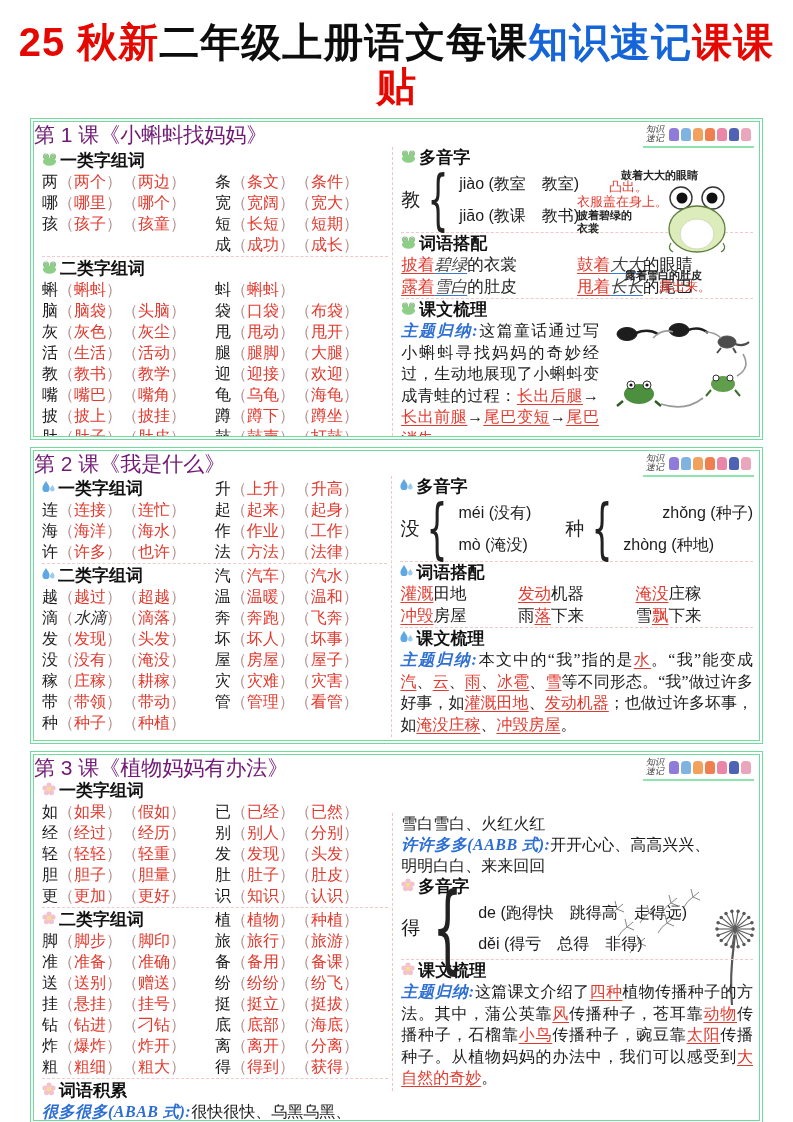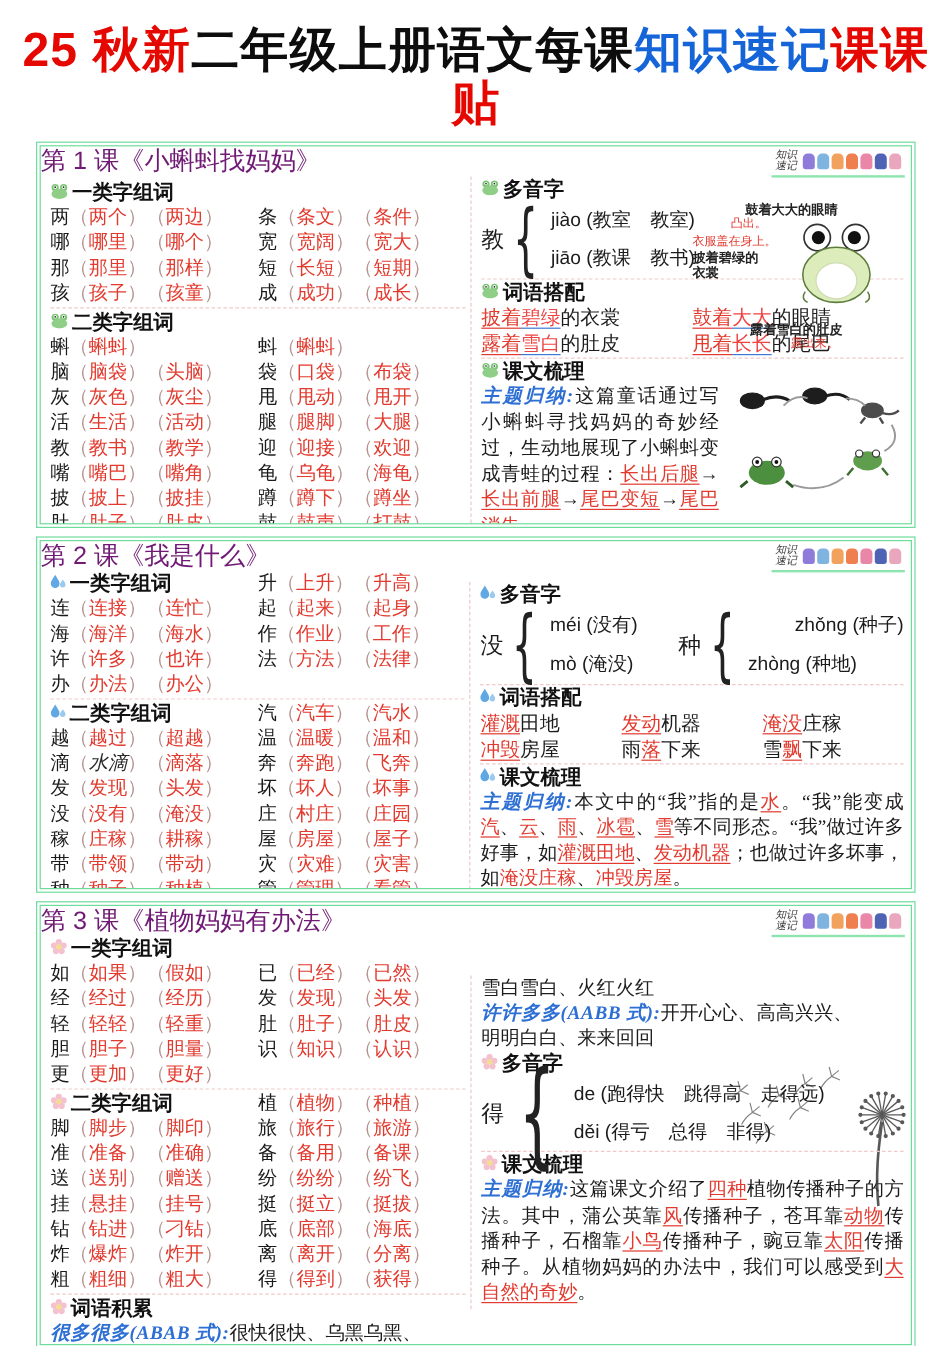--- a/index.html
+++ b/index.html
@@ -50,27 +50,27 @@
   .poly-char{font-size:19px;color:#1b1b1b;margin-right:1px;}
   .brace{display:inline-block;transform:scaleX(.5);line-height:0;color:#222;
     font-family:"DejaVu Sans",sans-serif;font-weight:400;margin:0 0 0 -4px;}
   .pe{font-size:16px;white-space:nowrap;font-family:"Liberation Sans","DejaVu Sans",sans-serif;color:#1b1b1b;}
   .colloc{display:grid;border-bottom:1px dashed #f2c9c9;}
   .colloc .ci{line-height:22px;font-size:16.5px;white-space:nowrap;}
   .summary{font-size:16px;line-height:21.5px;text-align:justify;}
   .accline{font-size:16px;line-height:21px;}
 
   .ru{color:#e23a2e;text-decoration:underline;text-decoration-color:#e23a2e;text-underline-offset:3px;}
-  .bu{color:#ef4444;text-decoration:underline;text-decoration-color:#3d7ad1;text-underline-offset:3px;}
+  .bu{color:#404040;text-decoration:underline;text-decoration-color:#3d7ad1;text-underline-offset:3px;font-style:italic;}
   .lb{color:#2e6fd3;font-style:italic;font-weight:700;letter-spacing:.5px;}
 
   
   .frog-illo{position:absolute;right:0;top:22px;width:182px;height:120px;z-index:1;}
   .fi{position:absolute;font-weight:700;font-size:11px;line-height:13px;color:#222;}
-  .fi-note{position:absolute;font-size:10px;line-height:10px;color:#e23a2e;}
+  .fi-note{position:absolute;font-size:13px;line-height:10px;color:#e23a2e;}
   .fi-top{left:44px;top:0;}
   .fi-top-note{left:32px;top:13px;}
   .fi-left-note{left:0;top:28px;}
   .fi-left{left:0;top:40px;width:56px;}
   .fi-bottom{left:48px;top:100px;}
   .fi-bottom-note{left:54px;top:113px;margin-left:28px;}
   .frog-svg{position:absolute;left:78px;top:16px;}
 
   .cycle-svg{float:right;margin:2px 0 0 6px;}
   .dandelion-svg{position:absolute;right:0;top:76px;opacity:.85;z-index:0;}
@@ -107,21 +107,20 @@
                     <circle cx="4" cy="3" r=".7" fill="#222"></circle>
                     <circle cx="11" cy="3" r=".7" fill="#222"></circle>
                     <ellipse cx="7.5" cy="8.6" rx="6.6" ry="4.2" fill="#8fce87"></ellipse>
                   </svg></span>
                 <span>一类字组词</span>
               </div>
               <div class="word-cols">
                 <div class="wc">
                   <div class="wrow"><span class="wchar">两</span><span class="paren">（</span><span class="wred">两个</span><span class="paren">）</span><span class="paren">（</span><span class="wred">两边</span><span class="paren">）</span></div>
                   <div class="wrow"><span class="wchar">哪</span><span class="paren">（</span><span class="wred">哪里</span><span class="paren">）</span><span class="paren">（</span><span class="wred">哪个</span><span class="paren">）</span></div>
-                  <div class="wrow"><span class="wchar">那</span><span class="paren">（</span><span class="wred">那里</span><span class="paren">）</span><span class="paren">（</span><span class="wred">那样</span><span class="paren">）</span></div>
                   <div class="wrow"><span class="wchar">孩</span><span class="paren">（</span><span class="wred">孩子</span><span class="paren">）</span><span class="paren">（</span><span class="wred">孩童</span><span class="paren">）</span></div>
                 </div>
                 <div class="wc">
                   <div class="wrow"><span class="wchar">条</span><span class="paren">（</span><span class="wred">条文</span><span class="paren">）</span><span class="paren">（</span><span class="wred">条件</span><span class="paren">）</span></div>
                   <div class="wrow"><span class="wchar">宽</span><span class="paren">（</span><span class="wred">宽阔</span><span class="paren">）</span><span class="paren">（</span><span class="wred">宽大</span><span class="paren">）</span></div>
                   <div class="wrow"><span class="wchar">短</span><span class="paren">（</span><span class="wred">长短</span><span class="paren">）</span><span class="paren">（</span><span class="wred">短期</span><span class="paren">）</span></div>
                   <div class="wrow"><span class="wchar">成</span><span class="paren">（</span><span class="wred">成功</span><span class="paren">）</span><span class="paren">（</span><span class="wred">成长</span><span class="paren">）</span></div>
                 </div>
               </div>
             </div>
@@ -289,21 +288,20 @@
                   <div class="group-heading">
                     <span class="hicon-wrap"><svg class="hicon" width="13" height="14" viewBox="0 0 13 14">
                         <path d="M4 1 C6 4.5 7.6 6 7.6 8.4 A3.6 3.6 0 1 1 .4 8.4 C.4 6 2 4.5 4 1Z" fill="#5fa8e4"></path>
                         <path d="M10.4 5 C11.6 7 12.6 7.9 12.6 9.3 A2.3 2.3 0 1 1 8 9.3 C8 7.9 9.2 7 10.4 5Z" fill="#9cc9ef"></path>
                       </svg></span>
                     <span>一类字组词</span>
                   </div>
                   <div class="wrow"><span class="wchar">连</span><span class="paren">（</span><span class="wred">连接</span><span class="paren">）</span><span class="paren">（</span><span class="wred">连忙</span><span class="paren">）</span></div>
                   <div class="wrow"><span class="wchar">海</span><span class="paren">（</span><span class="wred">海洋</span><span class="paren">）</span><span class="paren">（</span><span class="wred">海水</span><span class="paren">）</span></div>
                   <div class="wrow"><span class="wchar">许</span><span class="paren">（</span><span class="wred">许多</span><span class="paren">）</span><span class="paren">（</span><span class="wred">也许</span><span class="paren">）</span></div>
-                  <div class="wrow"><span class="wchar">办</span><span class="paren">（</span><span class="wred">办法</span><span class="paren">）</span><span class="paren">（</span><span class="wred">办公</span><span class="paren">）</span></div>
                 </div>
                 <div class="wc">
                   <div class="wrow"><span class="wchar">升</span><span class="paren">（</span><span class="wred">上升</span><span class="paren">）</span><span class="paren">（</span><span class="wred">升高</span><span class="paren">）</span></div>
                   <div class="wrow"><span class="wchar">起</span><span class="paren">（</span><span class="wred">起来</span><span class="paren">）</span><span class="paren">（</span><span class="wred">起身</span><span class="paren">）</span></div>
                   <div class="wrow"><span class="wchar">作</span><span class="paren">（</span><span class="wred">作业</span><span class="paren">）</span><span class="paren">（</span><span class="wred">工作</span><span class="paren">）</span></div>
                   <div class="wrow"><span class="wchar">法</span><span class="paren">（</span><span class="wred">方法</span><span class="paren">）</span><span class="paren">（</span><span class="wred">法律</span><span class="paren">）</span></div>
                 </div>
               </div>
             </div>
             <div class="group">
@@ -322,21 +320,20 @@
                   <div class="wrow"><span class="wchar">没</span><span class="paren">（</span><span class="wred">没有</span><span class="paren">）</span><span class="paren">（</span><span class="wred">淹没</span><span class="paren">）</span></div>
                   <div class="wrow"><span class="wchar">稼</span><span class="paren">（</span><span class="wred">庄稼</span><span class="paren">）</span><span class="paren">（</span><span class="wred">耕稼</span><span class="paren">）</span></div>
                   <div class="wrow"><span class="wchar">带</span><span class="paren">（</span><span class="wred">带领</span><span class="paren">）</span><span class="paren">（</span><span class="wred">带动</span><span class="paren">）</span></div>
                   <div class="wrow"><span class="wchar">种</span><span class="paren">（</span><span class="wred">种子</span><span class="paren">）</span><span class="paren">（</span><span class="wred">种植</span><span class="paren">）</span></div>
                 </div>
                 <div class="wc">
                   <div class="wrow"><span class="wchar">汽</span><span class="paren">（</span><span class="wred">汽车</span><span class="paren">）</span><span class="paren">（</span><span class="wred">汽水</span><span class="paren">）</span></div>
                   <div class="wrow"><span class="wchar">温</span><span class="paren">（</span><span class="wred">温暖</span><span class="paren">）</span><span class="paren">（</span><span class="wred">温和</span><span class="paren">）</span></div>
                   <div class="wrow"><span class="wchar">奔</span><span class="paren">（</span><span class="wred">奔跑</span><span class="paren">）</span><span class="paren">（</span><span class="wred">飞奔</span><span class="paren">）</span></div>
                   <div class="wrow"><span class="wchar">坏</span><span class="paren">（</span><span class="wred">坏人</span><span class="paren">）</span><span class="paren">（</span><span class="wred">坏事</span><span class="paren">）</span></div>
-                  <div class="wrow"><span class="wchar">庄</span><span class="paren">（</span><span class="wred">村庄</span><span class="paren">）</span><span class="paren">（</span><span class="wred">庄园</span><span class="paren">）</span></div>
                   <div class="wrow"><span class="wchar">屋</span><span class="paren">（</span><span class="wred">房屋</span><span class="paren">）</span><span class="paren">（</span><span class="wred">屋子</span><span class="paren">）</span></div>
                   <div class="wrow"><span class="wchar">灾</span><span class="paren">（</span><span class="wred">灾难</span><span class="paren">）</span><span class="paren">（</span><span class="wred">灾害</span><span class="paren">）</span></div>
                   <div class="wrow"><span class="wchar">管</span><span class="paren">（</span><span class="wred">管理</span><span class="paren">）</span><span class="paren">（</span><span class="wred">看管</span><span class="paren">）</span></div>
                 </div>
               </div>
             </div>
           </div>
           <div class="col-right">
             <div class="rc-heading">
               <span class="hicon-wrap"><svg class="hicon" width="13" height="14" viewBox="0 0 13 14">
@@ -421,20 +418,21 @@
               <div class="word-cols">
                 <div class="wc">
                   <div class="wrow"><span class="wchar">如</span><span class="paren">（</span><span class="wred">如果</span><span class="paren">）</span><span class="paren">（</span><span class="wred">假如</span><span class="paren">）</span></div>
                   <div class="wrow"><span class="wchar">经</span><span class="paren">（</span><span class="wred">经过</span><span class="paren">）</span><span class="paren">（</span><span class="wred">经历</span><span class="paren">）</span></div>
                   <div class="wrow"><span class="wchar">轻</span><span class="paren">（</span><span class="wred">轻轻</span><span class="paren">）</span><span class="paren">（</span><span class="wred">轻重</span><span class="paren">）</span></div>
                   <div class="wrow"><span class="wchar">胆</span><span class="paren">（</span><span class="wred">胆子</span><span class="paren">）</span><span class="paren">（</span><span class="wred">胆量</span><span class="paren">）</span></div>
                   <div class="wrow"><span class="wchar">更</span><span class="paren">（</span><span class="wred">更加</span><span class="paren">）</span><span class="paren">（</span><span class="wred">更好</span><span class="paren">）</span></div>
                 </div>
                 <div class="wc">
                   <div class="wrow"><span class="wchar">已</span><span class="paren">（</span><span class="wred">已经</span><span class="paren">）</span><span class="paren">（</span><span class="wred">已然</span><span class="paren">）</span></div>
+                  <div class="wrow"><span class="wchar">别</span><span class="paren">（</span><span class="wred">别人</span><span class="paren">）</span><span class="paren">（</span><span class="wred">分别</span><span class="paren">）</span></div>
                   <div class="wrow"><span class="wchar">发</span><span class="paren">（</span><span class="wred">发现</span><span class="paren">）</span><span class="paren">（</span><span class="wred">头发</span><span class="paren">）</span></div>
                   <div class="wrow"><span class="wchar">肚</span><span class="paren">（</span><span class="wred">肚子</span><span class="paren">）</span><span class="paren">（</span><span class="wred">肚皮</span><span class="paren">）</span></div>
                   <div class="wrow"><span class="wchar">识</span><span class="paren">（</span><span class="wred">知识</span><span class="paren">）</span><span class="paren">（</span><span class="wred">认识</span><span class="paren">）</span></div>
                 </div>
               </div>
             </div>
             <div class="group">
               <div class="word-cols">
                 <div class="wc">
                   <div class="group-heading">

